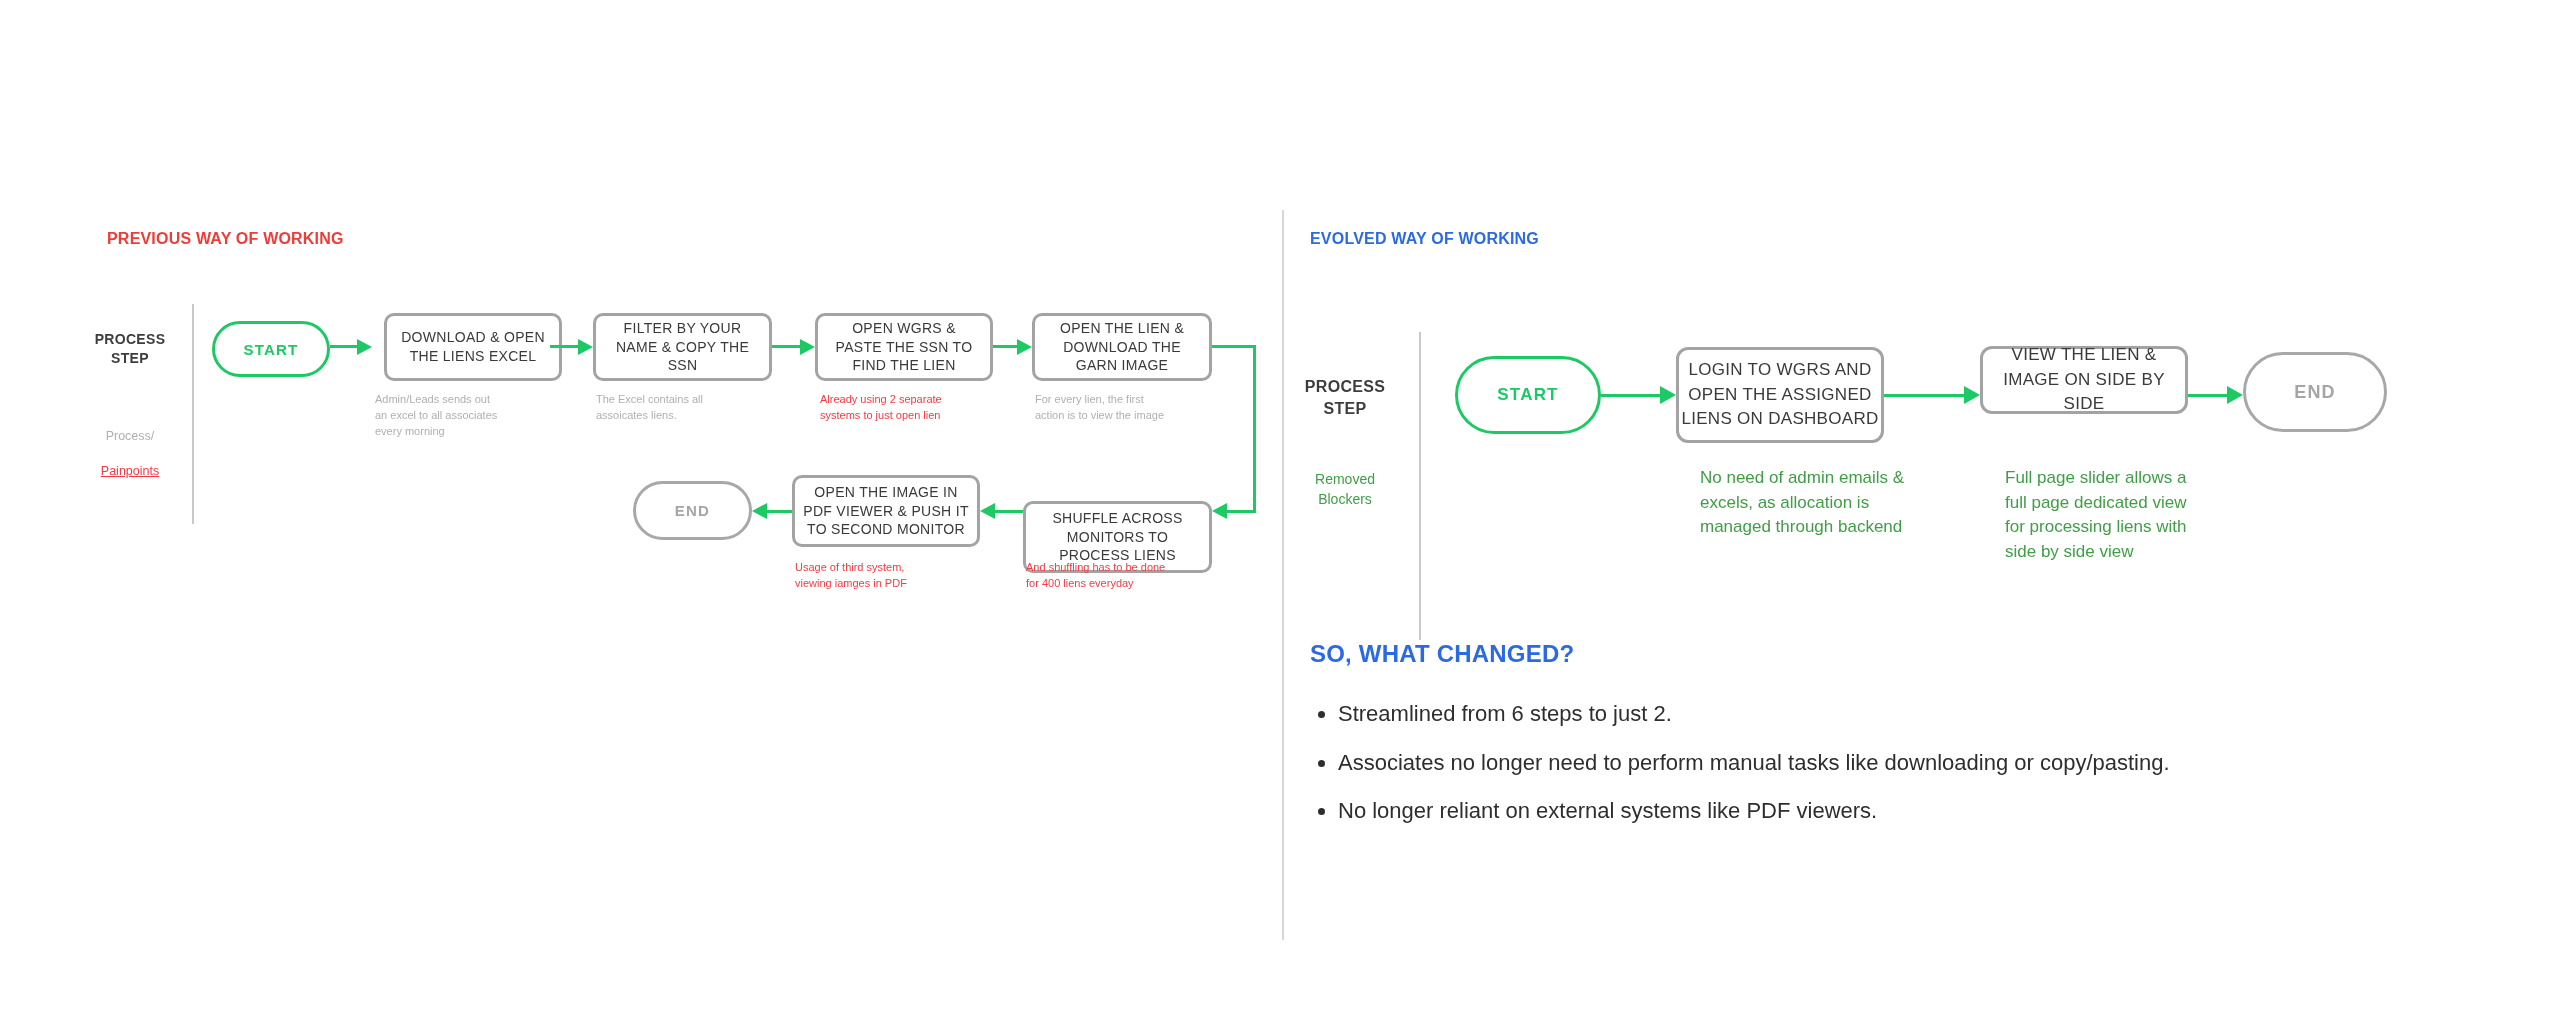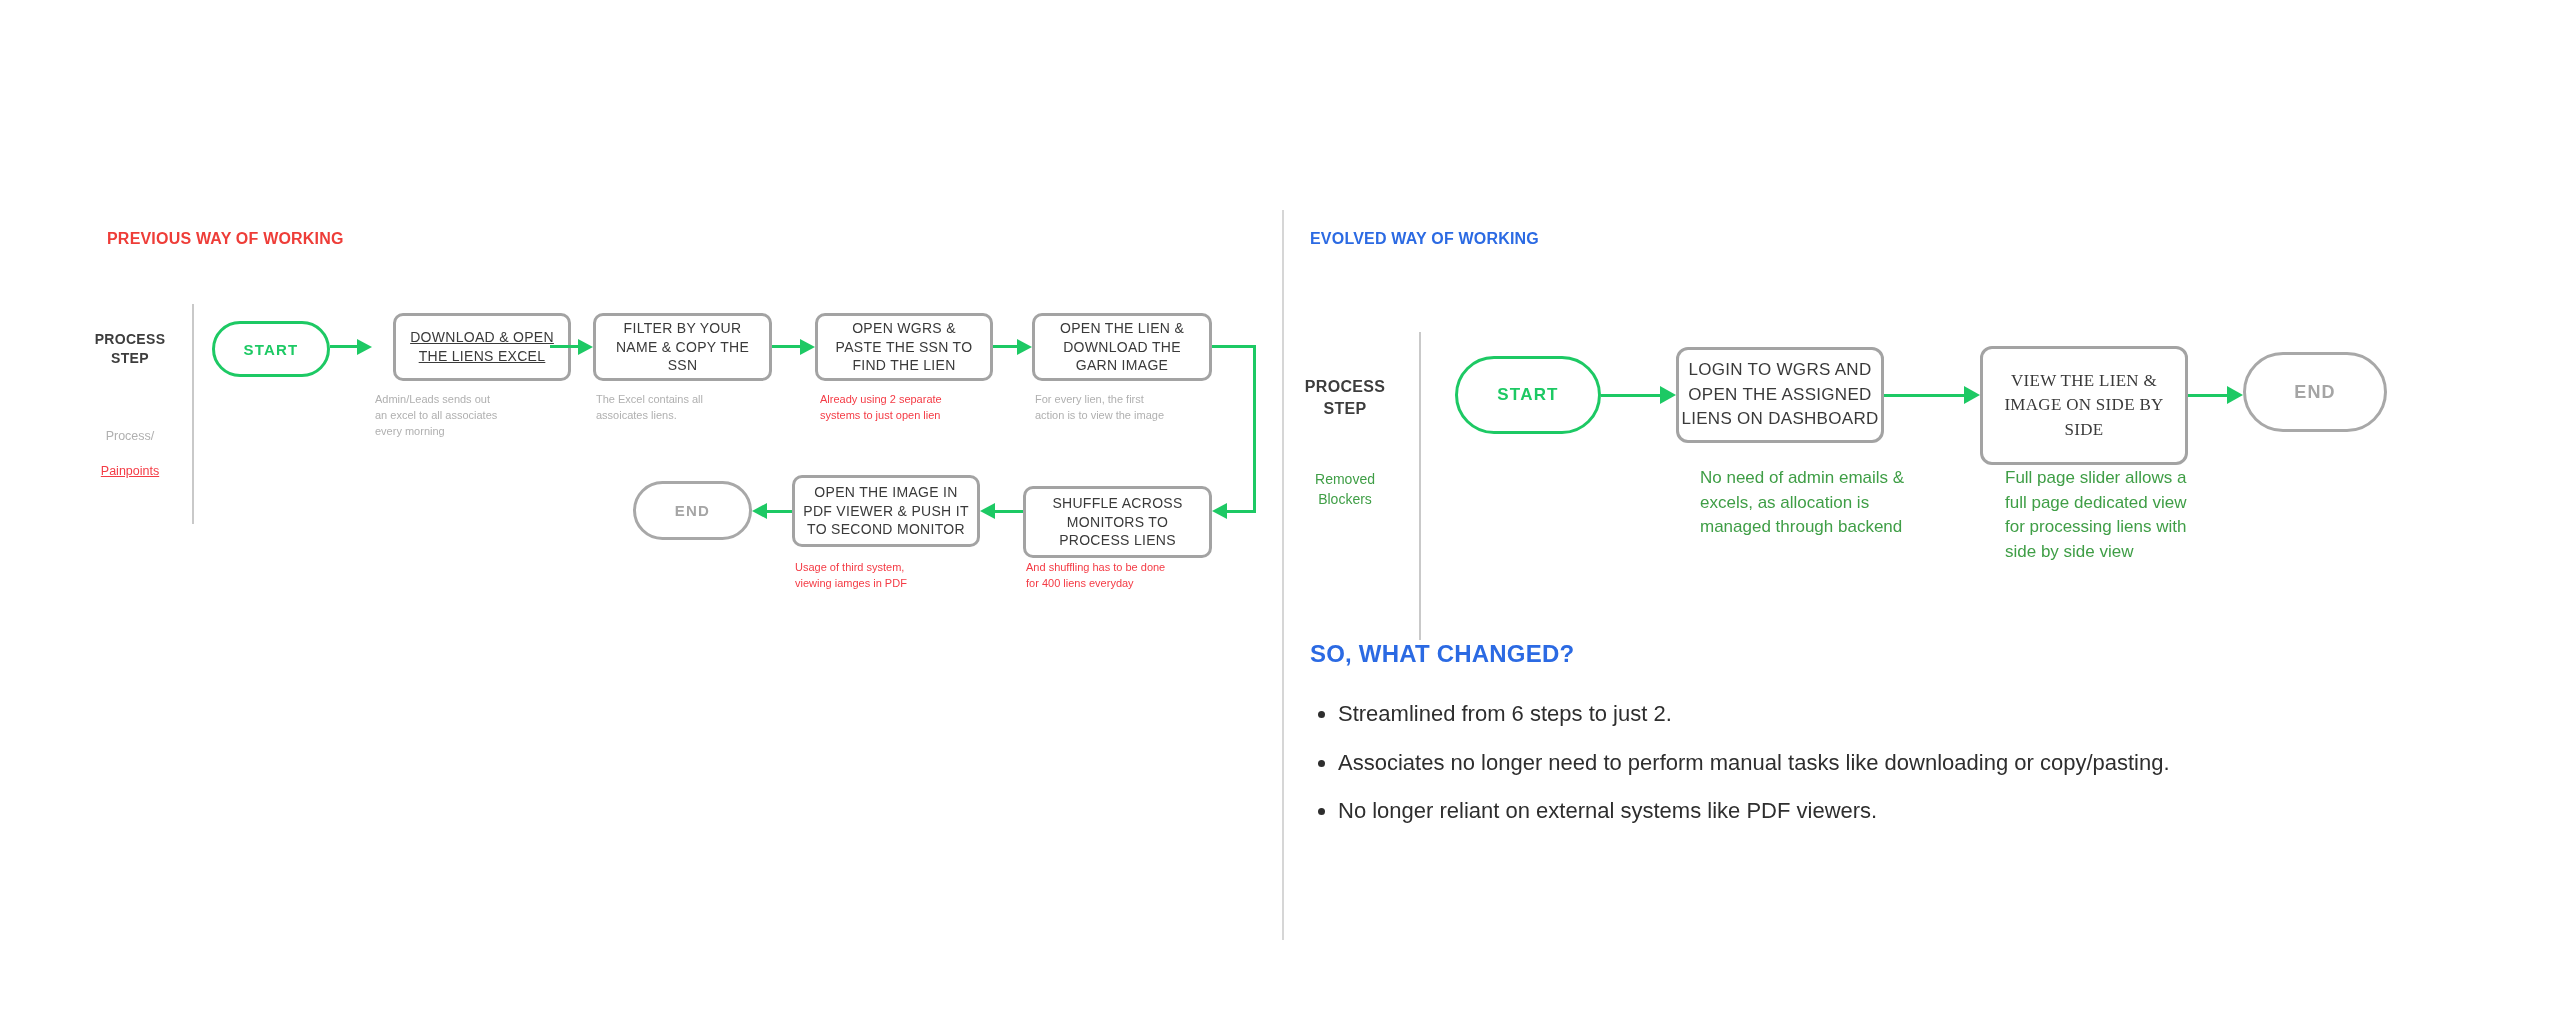--- a/index.html
+++ b/index.html
@@ -59,21 +59,21 @@
     <span style="display:block;color:var(--muted);">Process/</span>
     <span style="display:block;color:var(--red-note);text-decoration:underline;">Painpoints</span>
   </div>
   <div class="abs vdivider" style="left:192px;top:304px;width:2px;height:220px;"></div>
 
   <div class="abs oval start" style="left:212px;top:321px;width:118px;height:56px;">START</div>
 
   <div class="abs hline" style="left:330px;top:345px;width:27px;"></div>
   <div class="abs head-r" style="left:357px;top:339px;"></div>
 
-  <div class="abs box" style="left:393px;top:313px;width:178px;height:68px;text-decoration:underline;">DOWNLOAD &amp; OPEN
+  <div class="abs box" style="left:384px;top:313px;width:178px;height:68px;">DOWNLOAD &amp; OPEN
 THE LIENS EXCEL</div>
   <div class="abs note" style="left:375px;top:392px;">Admin/Leads sends out
 an excel to all associates
 every morning</div>
 
   <div class="abs hline" style="left:550px;top:345px;width:28px;"></div>
   <div class="abs head-r" style="left:578px;top:339px;"></div>
 
   <div class="abs box" style="left:593px;top:313px;width:179px;height:68px;">FILTER BY YOUR
 NAME &amp; COPY THE
@@ -97,21 +97,21 @@
 DOWNLOAD THE
 GARN IMAGE</div>
   <div class="abs note" style="left:1035px;top:392px;">For every lien, the first
 action is to view the image</div>
 
   <div class="abs hline" style="left:1212px;top:345px;width:44px;"></div>
   <div class="abs vline" style="left:1253px;top:345px;height:167px;"></div>
   <div class="abs hline" style="left:1227px;top:510px;width:29px;"></div>
   <div class="abs head-l" style="left:1212px;top:503px;"></div>
 
-  <div class="abs box" style="left:1023px;top:486px;width:189px;height:72px;">SHUFFLE ACROSS
+  <div class="abs box" style="left:1023px;top:501px;width:189px;height:72px;">SHUFFLE ACROSS
 MONITORS TO
 PROCESS LIENS</div>
   <div class="abs note pain" style="left:1026px;top:560px;">And shuffling has to be done
 for 400 liens everyday</div>
 
   <div class="abs hline" style="left:995px;top:510px;width:28px;"></div>
   <div class="abs head-l" style="left:980px;top:503px;"></div>
 
   <div class="abs box" style="left:792px;top:475px;width:188px;height:72px;">OPEN THE IMAGE IN
 PDF VIEWER &amp; PUSH IT
@@ -142,21 +142,21 @@
   <div class="abs box big" style="left:1676px;top:347px;width:208px;height:96px;">LOGIN TO WGRS AND
 OPEN THE ASSIGNED
 LIENS ON DASHBOARD</div>
   <div class="abs note green" style="left:1680px;top:466px;">No need of admin emails &amp;
 excels, as allocation is
 managed through backend</div>
 
   <div class="abs hline" style="left:1884px;top:394px;width:80px;"></div>
   <div class="abs head-r big" style="left:1964px;top:386px;"></div>
 
-  <div class="abs box big" style="left:1980px;top:346px;width:208px;height:119px;font-family:Liberation Serif, serif;">VIEW THE LIEN &amp;
+  <div class="abs box big" style="left:1980px;top:346px;width:208px;height:68px;">VIEW THE LIEN &amp;
 IMAGE ON SIDE BY
 SIDE</div>
   <div class="abs note green" style="left:1985px;top:466px;">Full page slider allows a
 full page dedicated view
 for processing liens with
 side by side view</div>
 
   <div class="abs hline" style="left:2188px;top:394px;width:39px;"></div>
   <div class="abs head-r big" style="left:2227px;top:386px;"></div>
 

